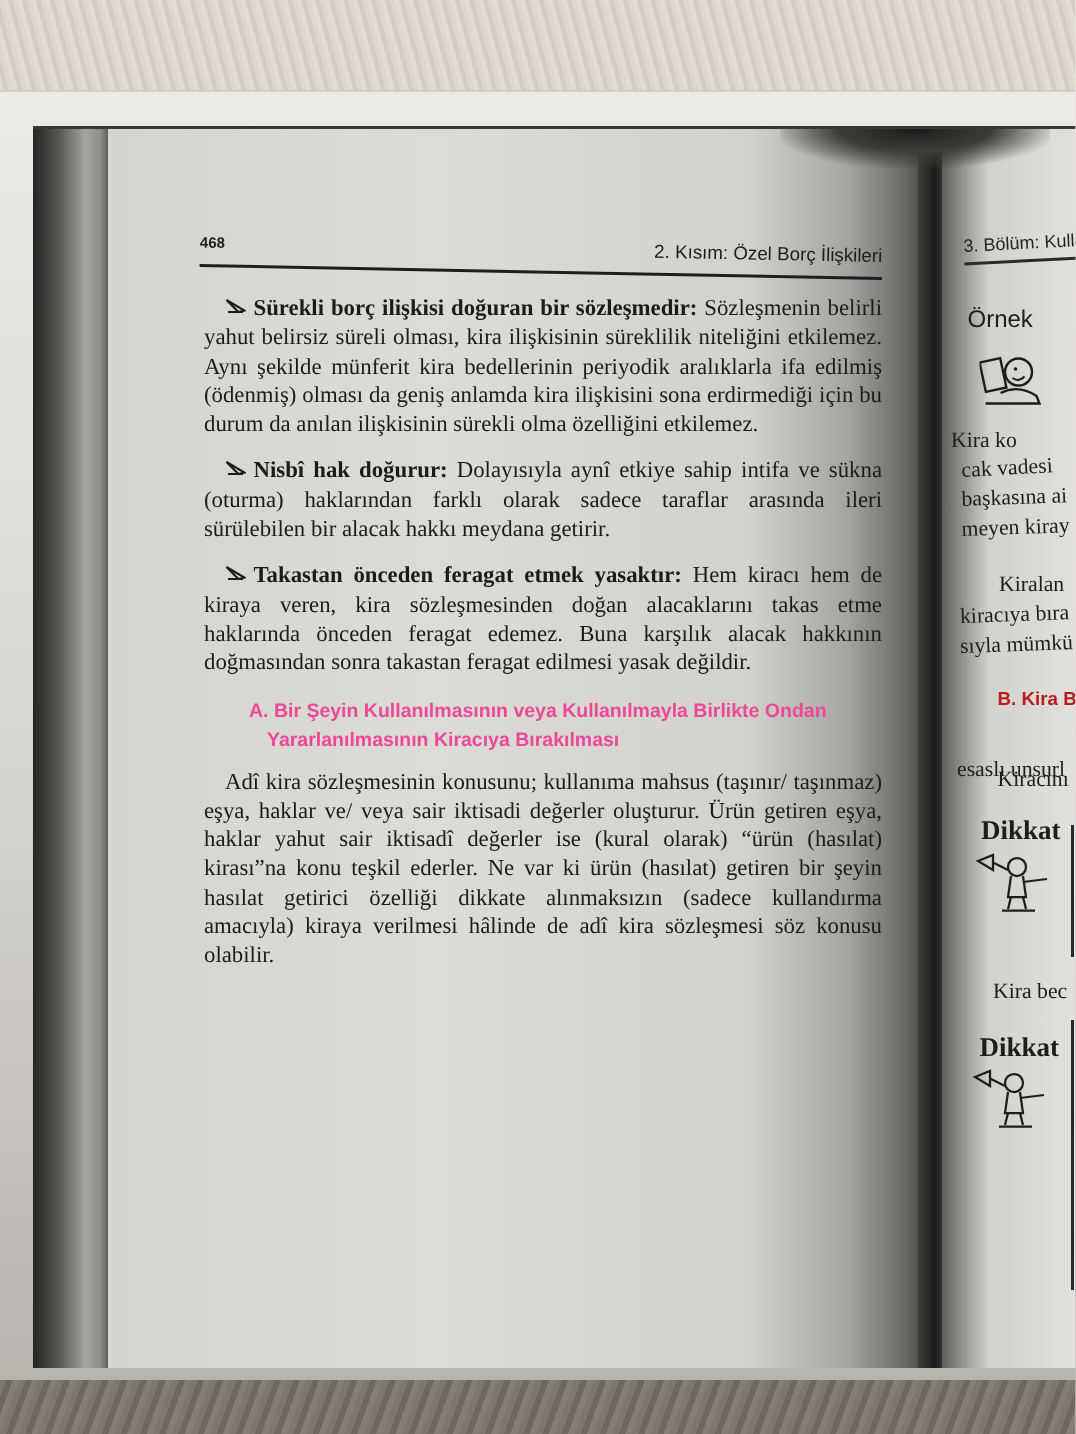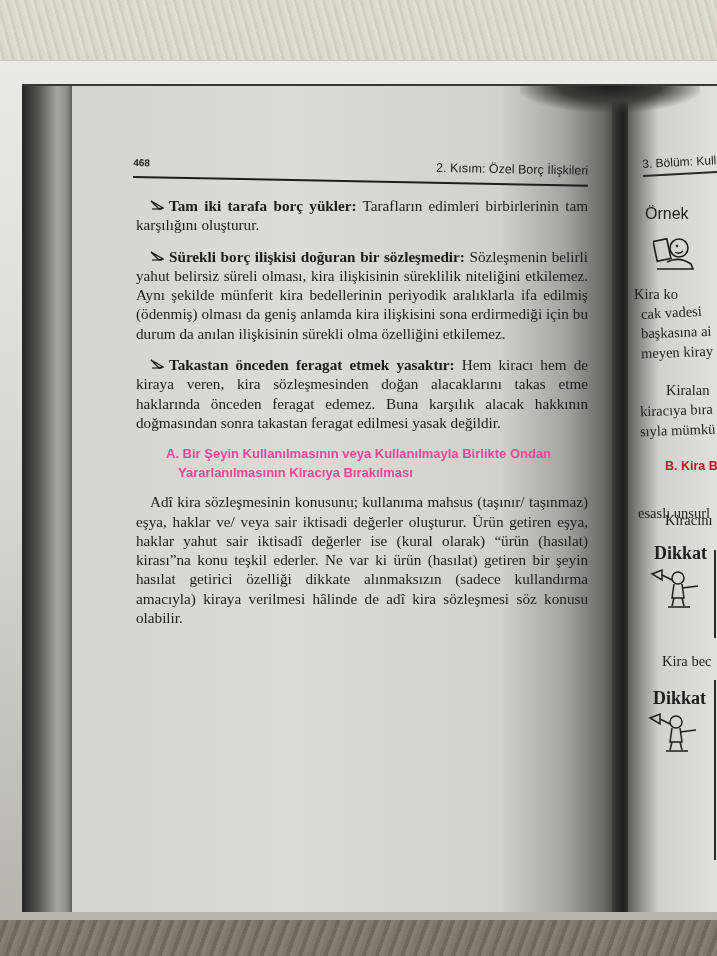--- a/index.html
+++ b/index.html
@@ -104,27 +104,27 @@
 <div class="page-header">
   <span class="page-number">468</span>
   <span class="running-head">2. Kısım: Özel Borç İlişkileri</span>
 </div>
 
 <div class="content">
   <p class="para">
     <svg class="pencil" viewBox="0 0 14 10">
         <path d="M1 1 L13 8 L9 9 Z M1 1 L5 5" stroke="#1b1b1b" stroke-width="1.4" fill="none"></path>
         <path d="M2 9 L12 9" stroke="#1b1b1b" stroke-width="1.2"></path>
-      </svg><span class="term">Tam iki tarafa borç yükler:</span><span> Tarafların edimleri birbirlerinin tam karşılığını oluşturur.</span>
+      </svg><span class="term">Sürekli borç ilişkisi doğuran bir sözleşmedir:</span><span> Sözleşmenin belirli yahut belirsiz süreli olması, kira ilişkisinin süreklilik niteliğini etkilemez. Aynı şekilde münferit kira bedellerinin periyodik aralıklarla ifa edilmiş (ödenmiş) olması da geniş anlamda kira ilişkisini sona erdirmediği için bu durum da anılan ilişkisinin sürekli olma özelliğini etkilemez.</span>
   </p>
   <p class="para">
     <svg class="pencil" viewBox="0 0 14 10">
         <path d="M1 1 L13 8 L9 9 Z M1 1 L5 5" stroke="#1b1b1b" stroke-width="1.4" fill="none"></path>
         <path d="M2 9 L12 9" stroke="#1b1b1b" stroke-width="1.2"></path>
-      </svg><span class="term">Sürekli borç ilişkisi doğuran bir sözleşmedir:</span><span> Sözleşmenin belirli yahut belirsiz süreli olması, kira ilişkisinin süreklilik niteliğini etkilemez. Aynı şekilde münferit kira bedellerinin periyodik aralıklarla ifa edilmiş (ödenmiş) olması da geniş anlamda kira ilişkisini sona erdirmediği için bu durum da anılan ilişkisinin sürekli olma özelliğini etkilemez.</span>
+      </svg><span class="term">Nisbî hak doğurur:</span><span> Dolayısıyla aynî etkiye sahip intifa ve sükna (oturma) haklarından farklı olarak sadece taraflar arasında ileri sürülebilen bir alacak hakkı meydana getirir.</span>
   </p>
   <p class="para">
     <svg class="pencil" viewBox="0 0 14 10">
         <path d="M1 1 L13 8 L9 9 Z M1 1 L5 5" stroke="#1b1b1b" stroke-width="1.4" fill="none"></path>
         <path d="M2 9 L12 9" stroke="#1b1b1b" stroke-width="1.2"></path>
       </svg><span class="term">Takastan önceden feragat etmek yasaktır:</span><span> Hem kiracı hem de kiraya veren, kira sözleşmesinden doğan alacaklarını takas etme haklarında önceden feragat edemez. Buna karşılık alacak hakkının doğmasından sonra takastan feragat edilmesi yasak değildir.</span>
   </p>
   <div class="subsection-title">A. Bir Şeyin Kullanılmasının veya Kullanılmayla Birlikte Ondan Yararlanılmasının Kiracıya Bırakılması</div>
   <p class="para">Adî kira sözleşmesinin konusunu; kullanıma mahsus (taşınır/ taşınmaz) eşya, haklar ve/ veya sair iktisadi değerler oluşturur. Ürün getiren eşya, haklar yahut sair iktisadî değerler ise (kural olarak) “ürün (hasılat) kirası”na konu teşkil ederler. Ne var ki ürün (hasılat) getiren bir şeyin hasılat getirici özelliği dikkate alınmaksızın (sadece kullandırma amacıyla) kiraya verilmesi hâlinde de adî kira sözleşmesi söz konusu olabilir.</p>
 </div>

